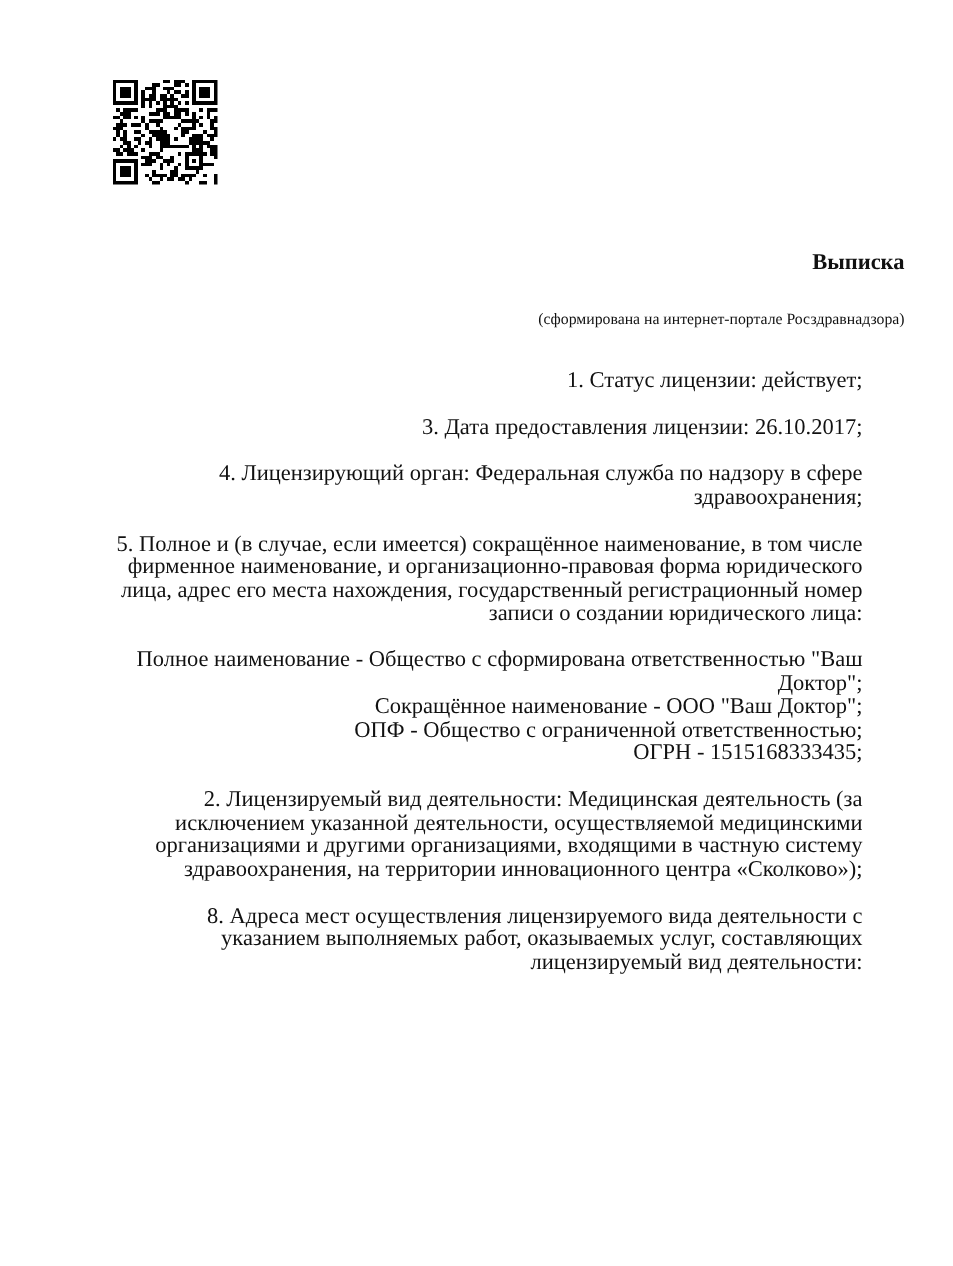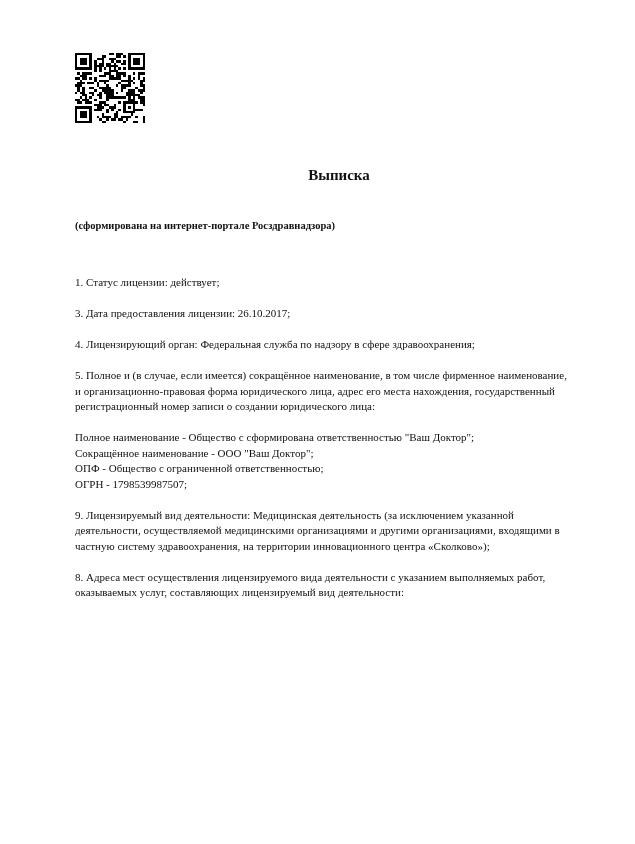--- a/index.html
+++ b/index.html
@@ -24,37 +24,37 @@
     height: 70px;
   }
   .qr svg { width: 100%; height: 100%; display: block; }
   .content {
     position: absolute;
     left: 75px;
     top: 166px;
     width: 528px;
   }
   .title-block {
-    text-align: center;
+    text-align: right;
     font-weight: bold;
     font-size: 15px;
     line-height: 19px;
   }
   .subtitle {
+    text-align: right;
     font-size: 10.5px;
     line-height: 13px;
-    margin-top: 34px;
-    font-weight: bold;
+    margin-top: 22px;
   }
   .doc-body {
-    margin-top: 43px;
+    margin-top: 27px;
     width: 500px;
-    font-size: 11px;
+    font-size: 15px;
     line-height: 15.5px;
-    text-align: left;
+    text-align: right;
   }
   .para { margin: 0 0 15.5px 0; }
   .line { margin: 0; }
 </style>
 </head>
 <body>
 
 <div class="page">
 
   <div class="qr">
@@ -480,24 +480,24 @@
         <div class="para">
           <div class="line">4. Лицензирующий орган: Федеральная служба по надзору в сфере здравоохранения;</div>
         </div>
         <div class="para">
           <div class="line">5. Полное и (в случае, если имеется) сокращённое наименование, в том числе фирменное наименование, и организационно-правовая форма юридического лица, адрес его места нахождения, государственный регистрационный номер записи о создании юридического лица:</div>
         </div>
         <div class="para">
           <div class="line">Полное наименование - Общество с сформирована ответственностью "Ваш Доктор";</div>
           <div class="line">Сокращённое наименование - ООО "Ваш Доктор";</div>
           <div class="line">ОПФ - Общество с ограниченной ответственностью;</div>
-          <div class="line">ОГРН - 1798539987507;</div>
-        </div>
-        <div class="para">
-          <div class="line">9. Лицензируемый вид деятельности: Медицинская деятельность (за исключением указанной деятельности, осуществляемой медицинскими организациями и другими организациями, входящими в частную систему здравоохранения, на территории инновационного центра «Сколково»);</div>
+          <div class="line">ОГРН - 1515168333435;</div>
+        </div>
+        <div class="para">
+          <div class="line">2. Лицензируемый вид деятельности: Медицинская деятельность (за исключением указанной деятельности, осуществляемой медицинскими организациями и другими организациями, входящими в частную систему здравоохранения, на территории инновационного центра «Сколково»);</div>
         </div>
         <div class="para">
           <div class="line">8. Адреса мест осуществления лицензируемого вида деятельности с указанием выполняемых работ, оказываемых услуг, составляющих лицензируемый вид деятельности:</div>
         </div>
       </div>
   </div>
 
 </div>
 
 </body></html>

